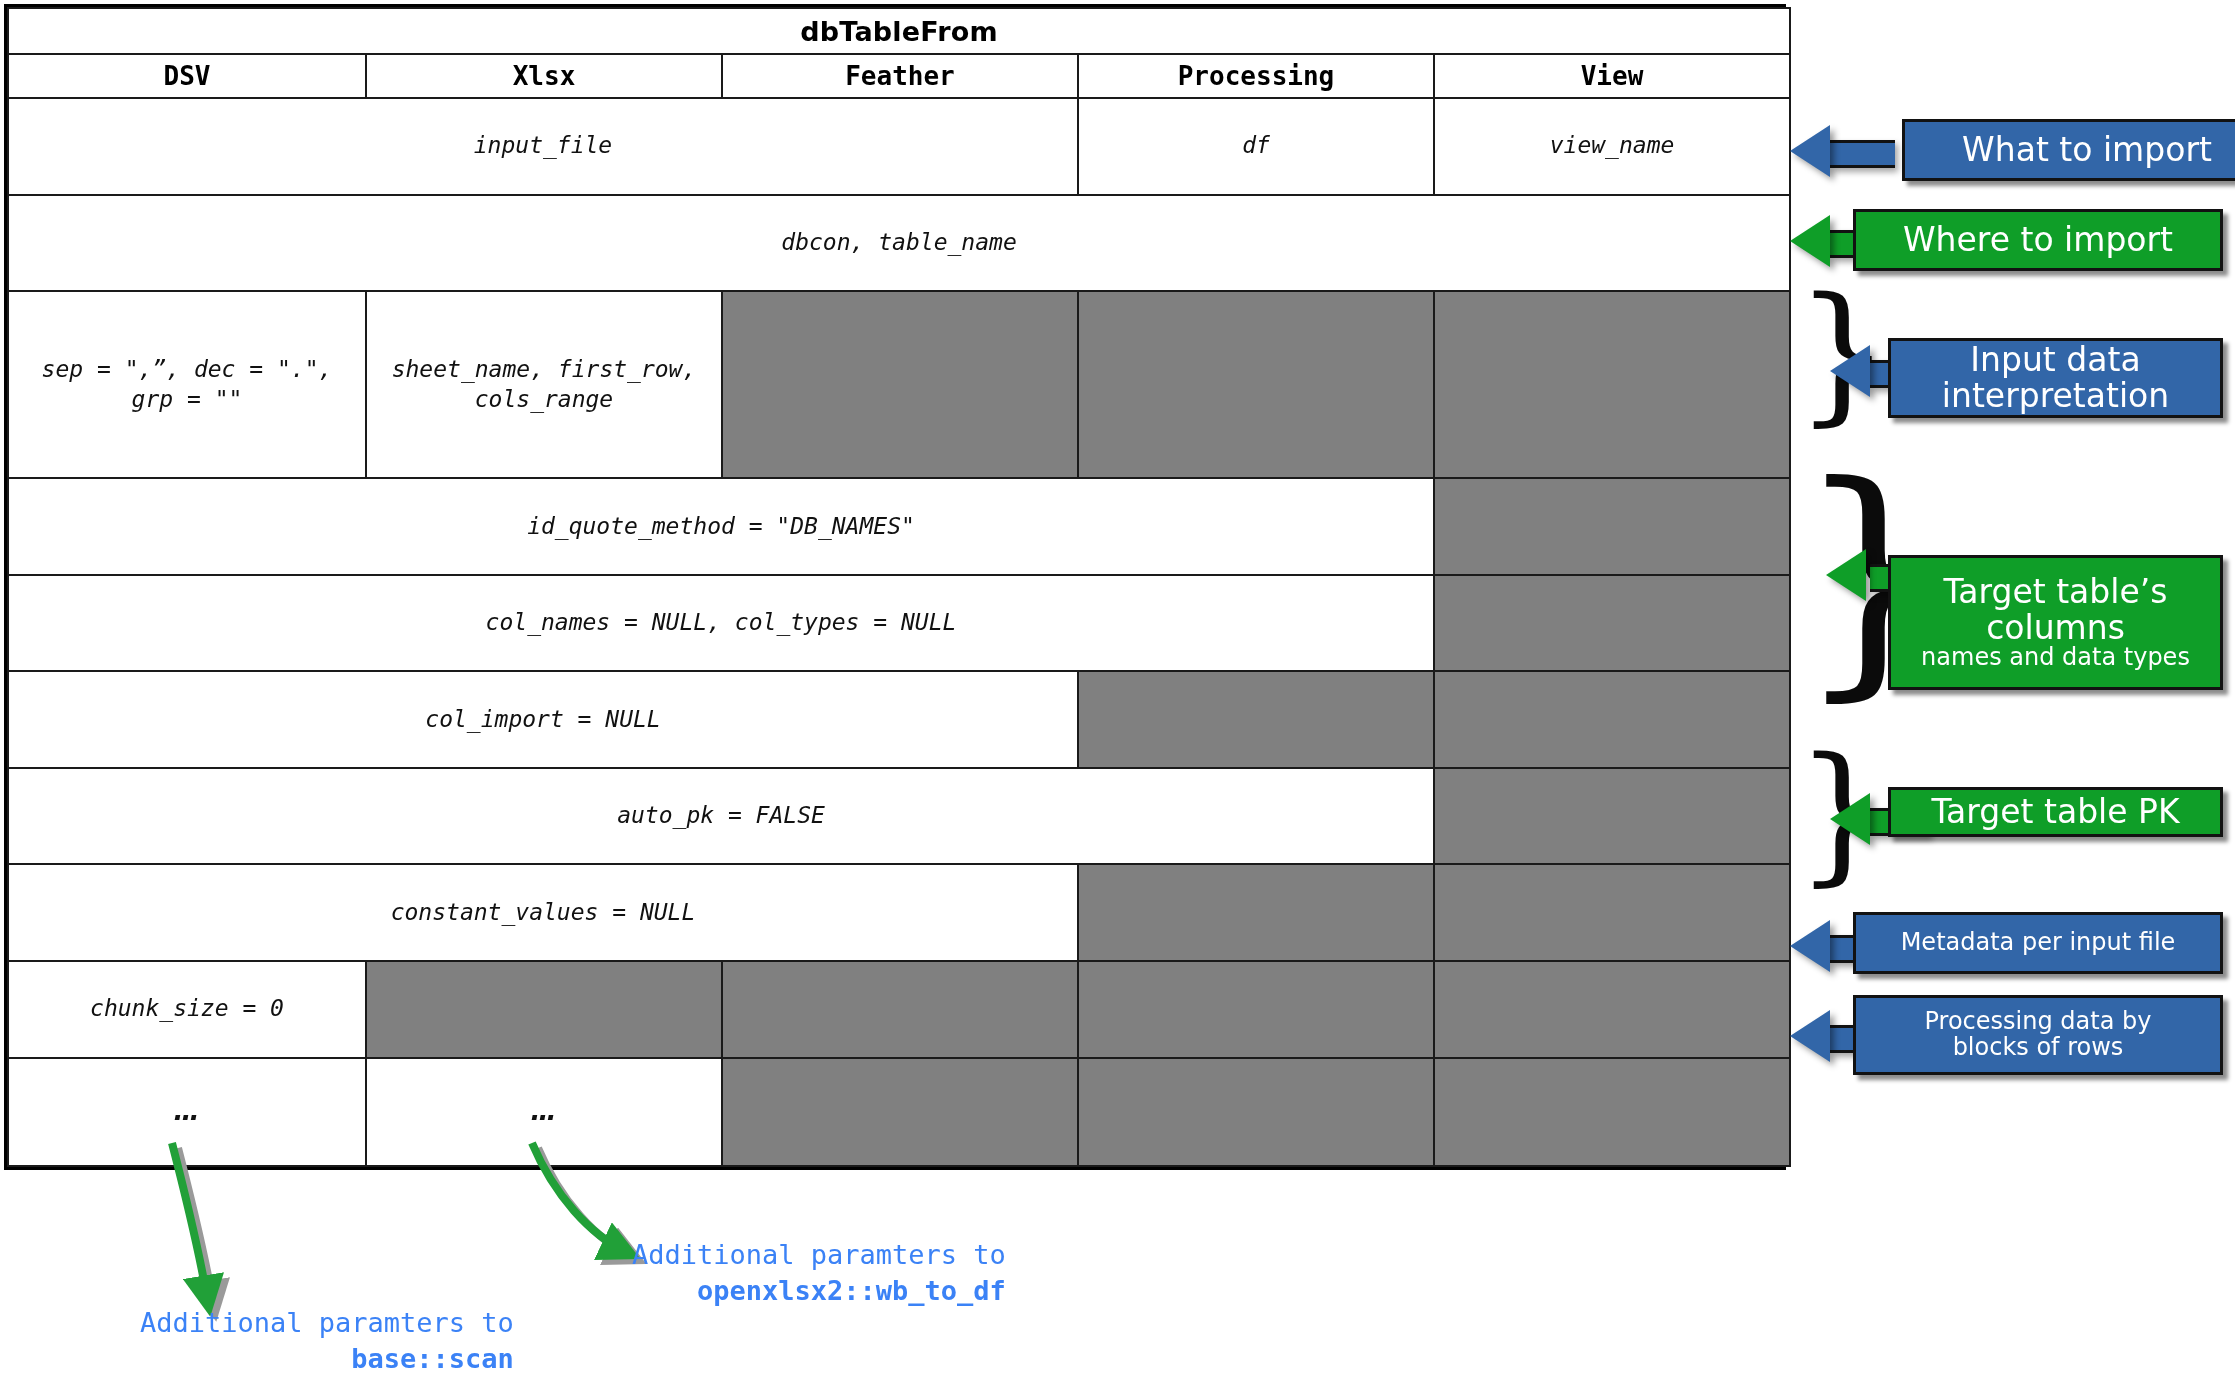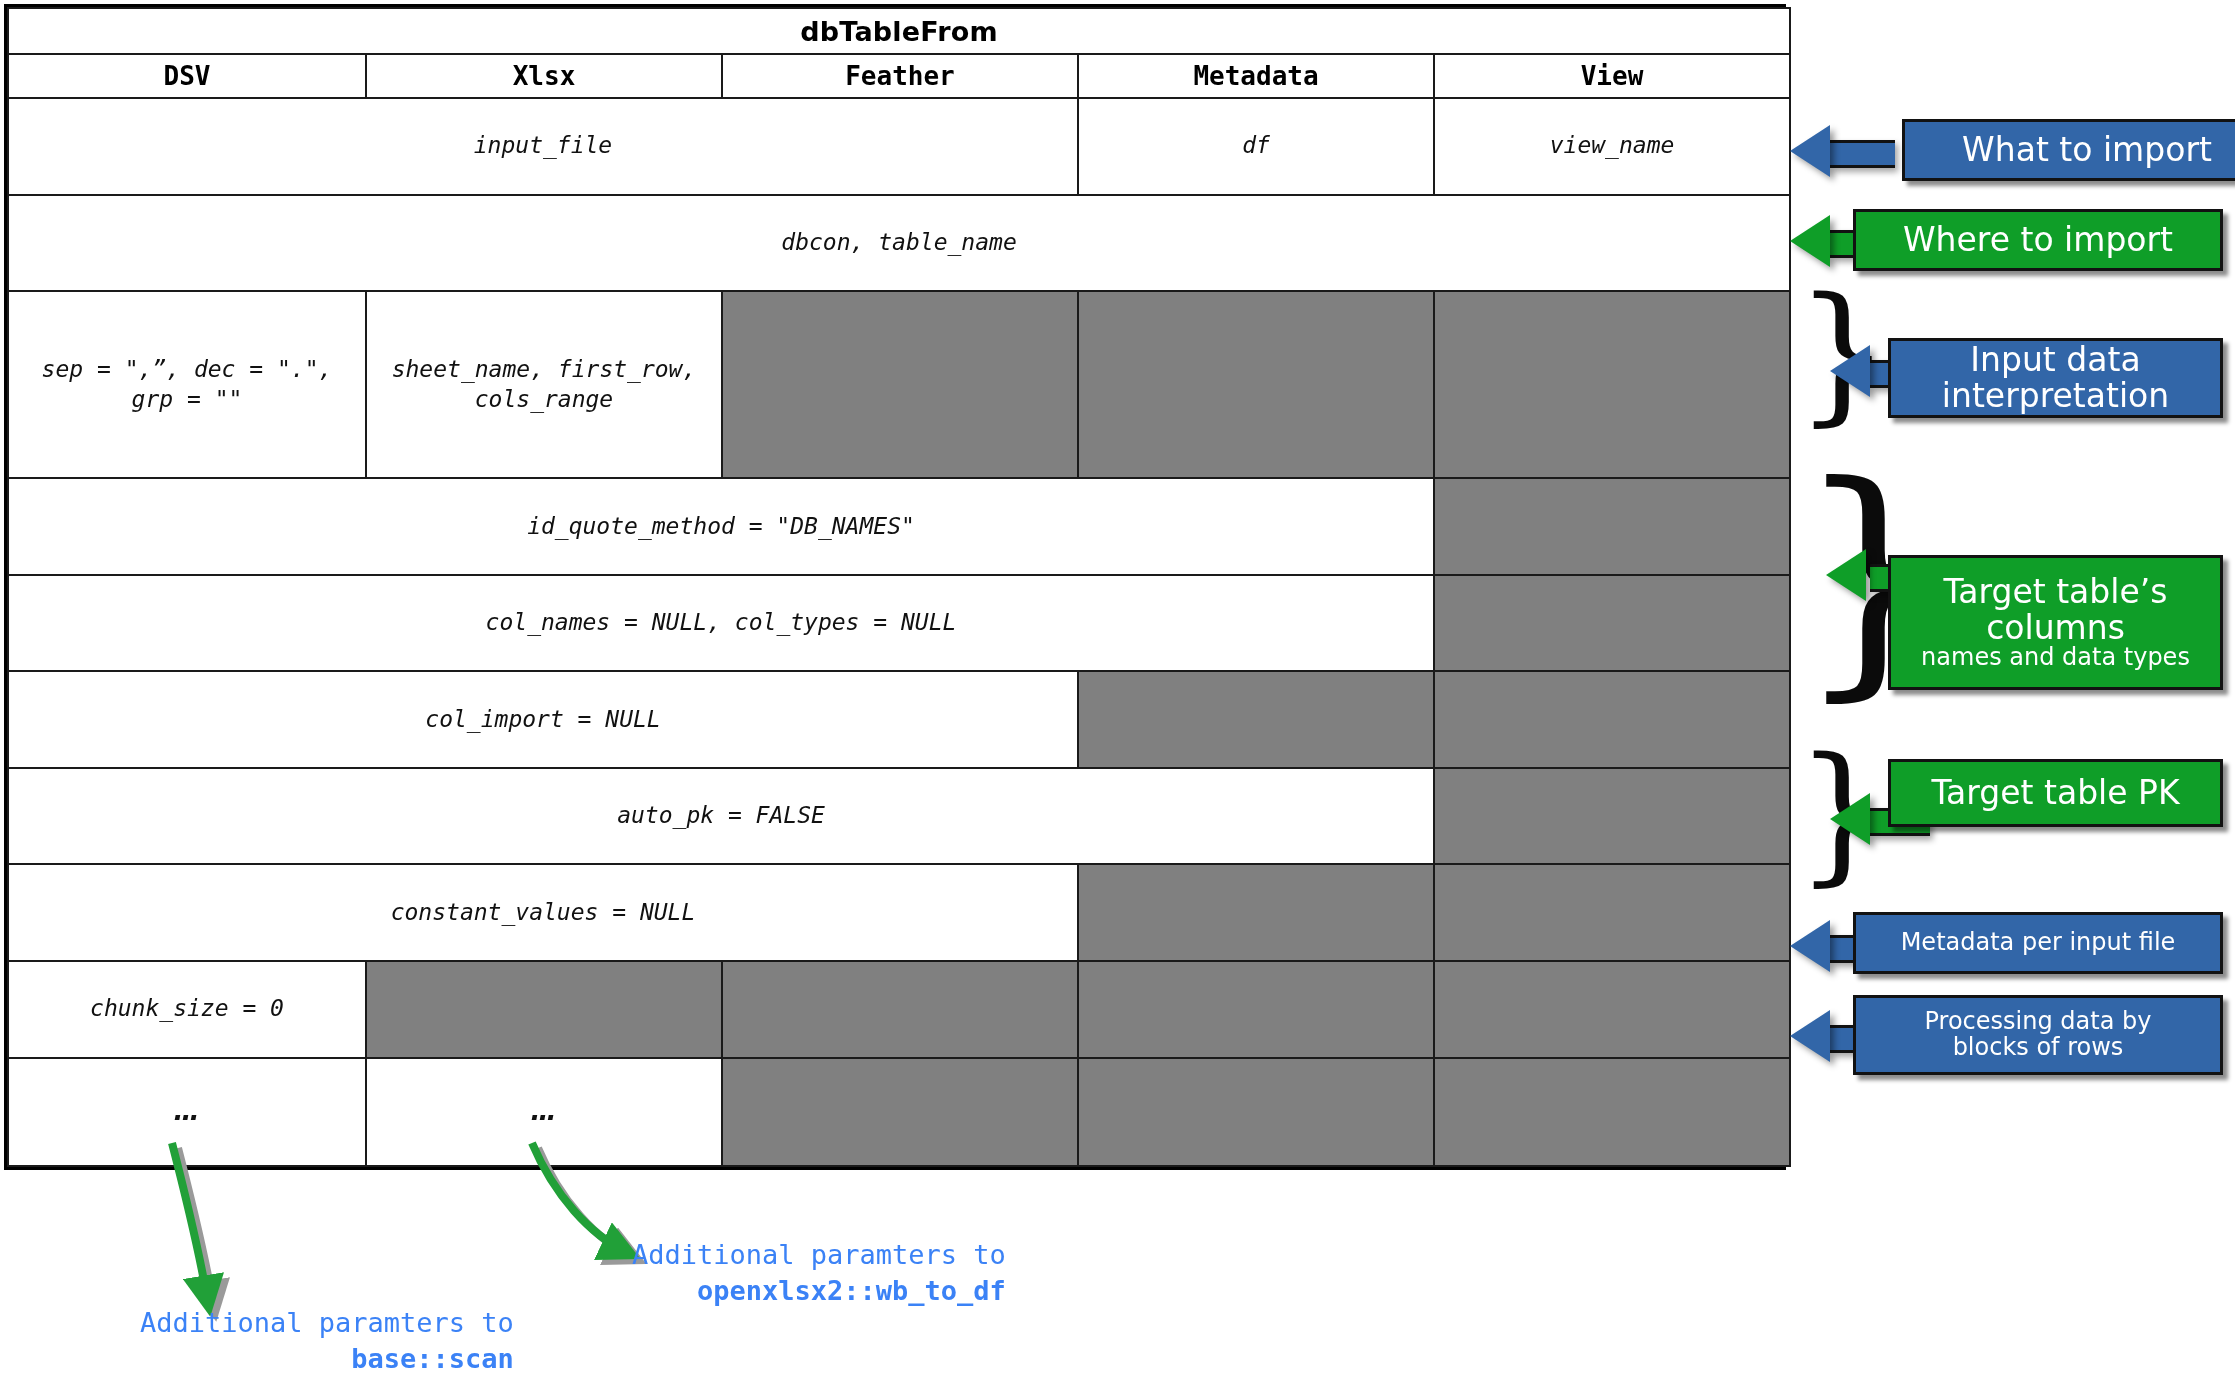--- a/index.html
+++ b/index.html
@@ -97,21 +97,21 @@
         <col style="width:356px">
     </colgroup>
     <tbody id="tbody">
         <tr>
           <td class="title-cell" colspan="5">dbTableFrom</td>
         </tr>
         <tr>
           <td class="hdr-cell">DSV</td>
           <td class="hdr-cell">Xlsx</td>
           <td class="hdr-cell">Feather</td>
-          <td class="hdr-cell">Metadata</td>
+          <td class="hdr-cell">Processing</td>
           <td class="hdr-cell">View</td>
         </tr>
         <tr>
           <td class="param-cell" colspan="3">input_file</td>
           <td class="param-cell">df</td>
           <td class="param-cell">view_name</td>
         </tr>
         <tr>
           <td class="param-cell" colspan="5">dbcon, table_name</td>
         </tr>
@@ -188,21 +188,21 @@
 <div class="arrow-stem sgreen" style="left:1870px;top:564px;width:60px;"></div>
 <div class="arrow agreen" style="left:1826px;top:549px;"></div>
 <div class="callout cgreen" style="left:1888px;top:513px;width:335px;height:135px;margin-top:42px;">
   <span class="big">Target table’s</span>
   <span class="big">columns</span>
   <span class="small">names and data types</span>
 </div>
 
 <div class="arrow-stem sgreen" style="left:1870px;top:808px;width:60px;"></div>
 <div class="arrow agreen" style="left:1830px;top:793px;"></div>
-<div class="callout cgreen" style="left:1888px;top:759px;width:335px;height:68px;">
+<div class="callout cgreen" style="left:1888px;top:787px;width:335px;height:50px;">
   <span class="big">Target table PK</span>
 </div>
 
 <div class="arrow-stem sblue" style="left:1830px;top:935px;width:65px;"></div>
 <div class="arrow ablue" style="left:1790px;top:920px;"></div>
 <div class="callout cblue" style="left:1853px;top:912px;width:370px;height:62px;">
   <span class="small">Metadata per input file</span>
 </div>
 
 <div class="arrow-stem sblue" style="left:1830px;top:1025px;width:65px;"></div>

